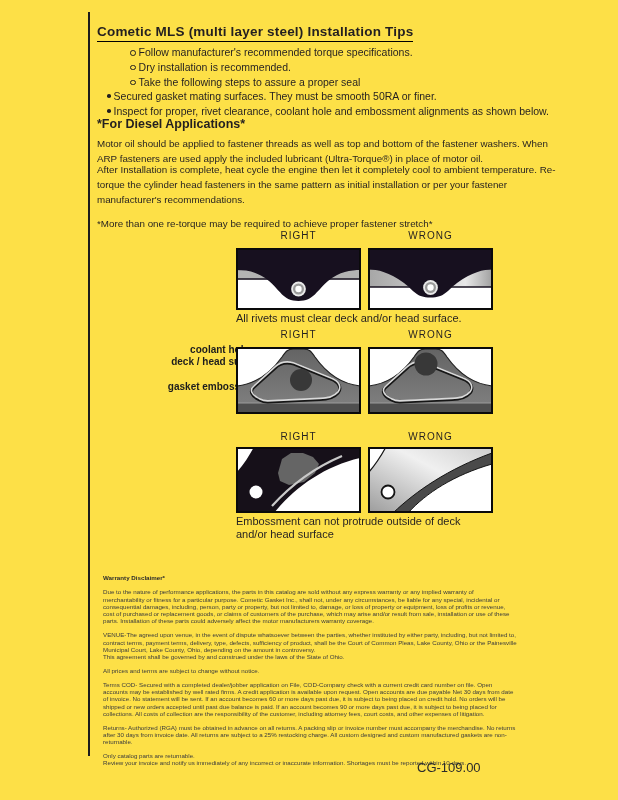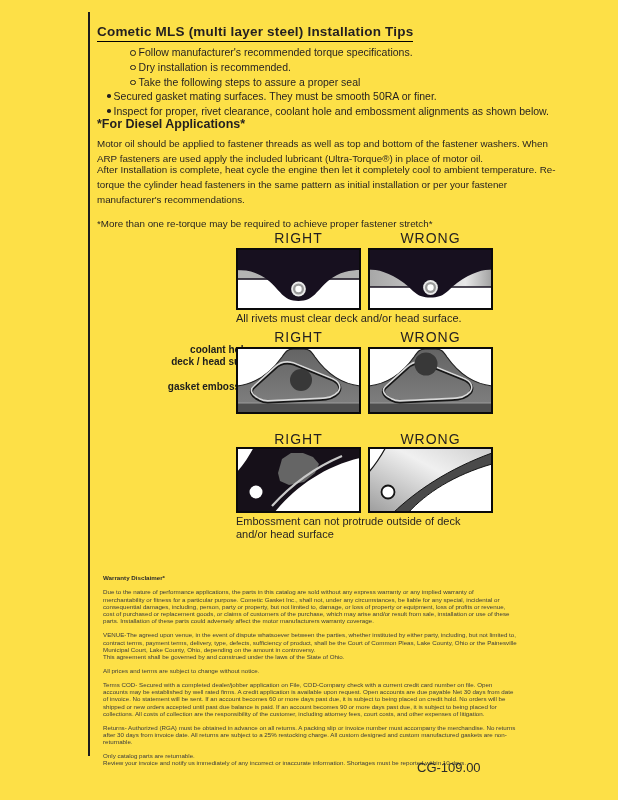--- a/index.html
+++ b/index.html
@@ -16,21 +16,21 @@
     border-bottom:1.6px solid #000;padding-bottom:2px;white-space:nowrap;
   }
   .bullets{position:absolute;left:90px;top:45px;width:470px;font-size:10.5px;line-height:14.8px;}
   .brow{display:flex;margin-left:40px;}
   .brow .ob{flex:0 0 auto;width:3.6px;height:3.6px;border:1px solid #231f20;border-radius:50%;margin:5px 3px 0 0;}
   .brow.sub{margin-left:17px;}
   .brow.sub .fb{flex:0 0 auto;width:3.6px;height:3.6px;background:#231f20;border-radius:50%;margin:5px 3px 0 0;}
   .diesel-h{position:absolute;left:97px;top:117px;font-size:12.5px;font-weight:bold;text-align:right;}
   .para{position:absolute;left:97px;width:466px;font-size:9.8px;line-height:15px;}
   .p1{top:136px;} .p2{top:162px;} .pnote{top:216px;}
-  .dlabel{position:absolute;width:125px;text-align:center;font-size:14px;letter-spacing:1px;color:#231f20;}
+  .dlabel{position:absolute;width:125px;text-align:center;font-size:10px;letter-spacing:1px;color:#231f20;}
   .dbox{position:absolute;width:125px;}
   .dbox svg{display:block;}
   .caption{position:absolute;left:236px;font-size:11px;line-height:12.8px;color:#231f20;}
   .cap3{width:238px;}
   .ann{position:absolute;left:118px;top:344px;width:146px;text-align:right;
        font-size:10px;font-weight:bold;line-height:12.4px;color:#1d1d1d;}
   .ann .a2{margin-top:12px;}
   .leaders{position:absolute;left:264px;top:355px;}
   .legal{position:absolute;left:103px;top:574px;width:414px;font-size:6.2px;line-height:7.3px;color:#3c3c3c;}
   .legal .lh{font-weight:bold;color:#2b2b2b;margin-bottom:7px;}

